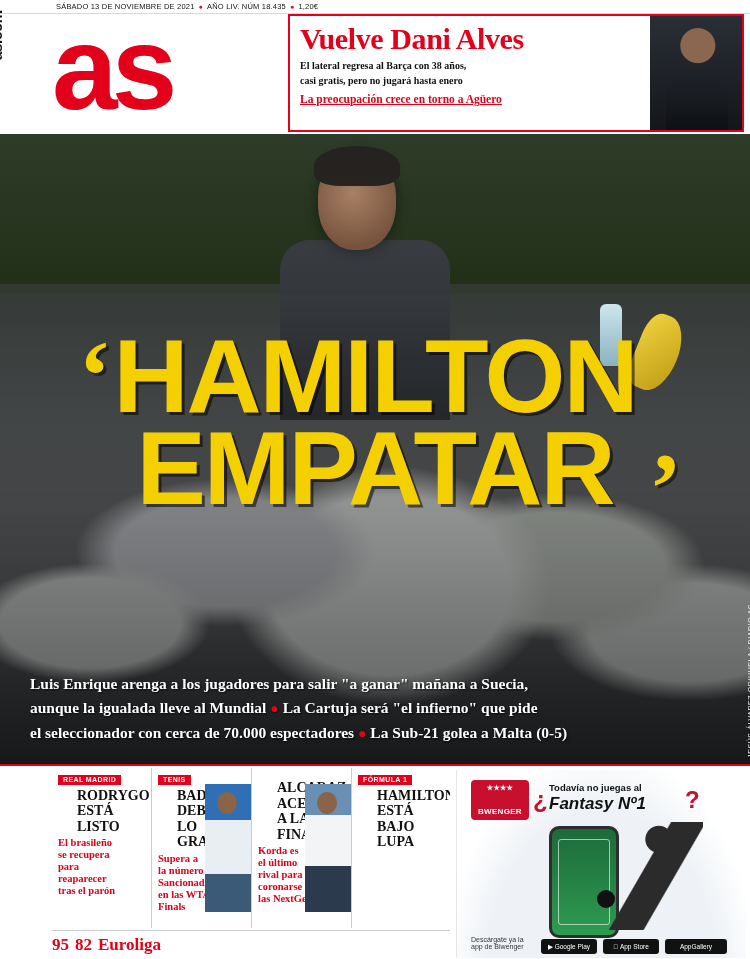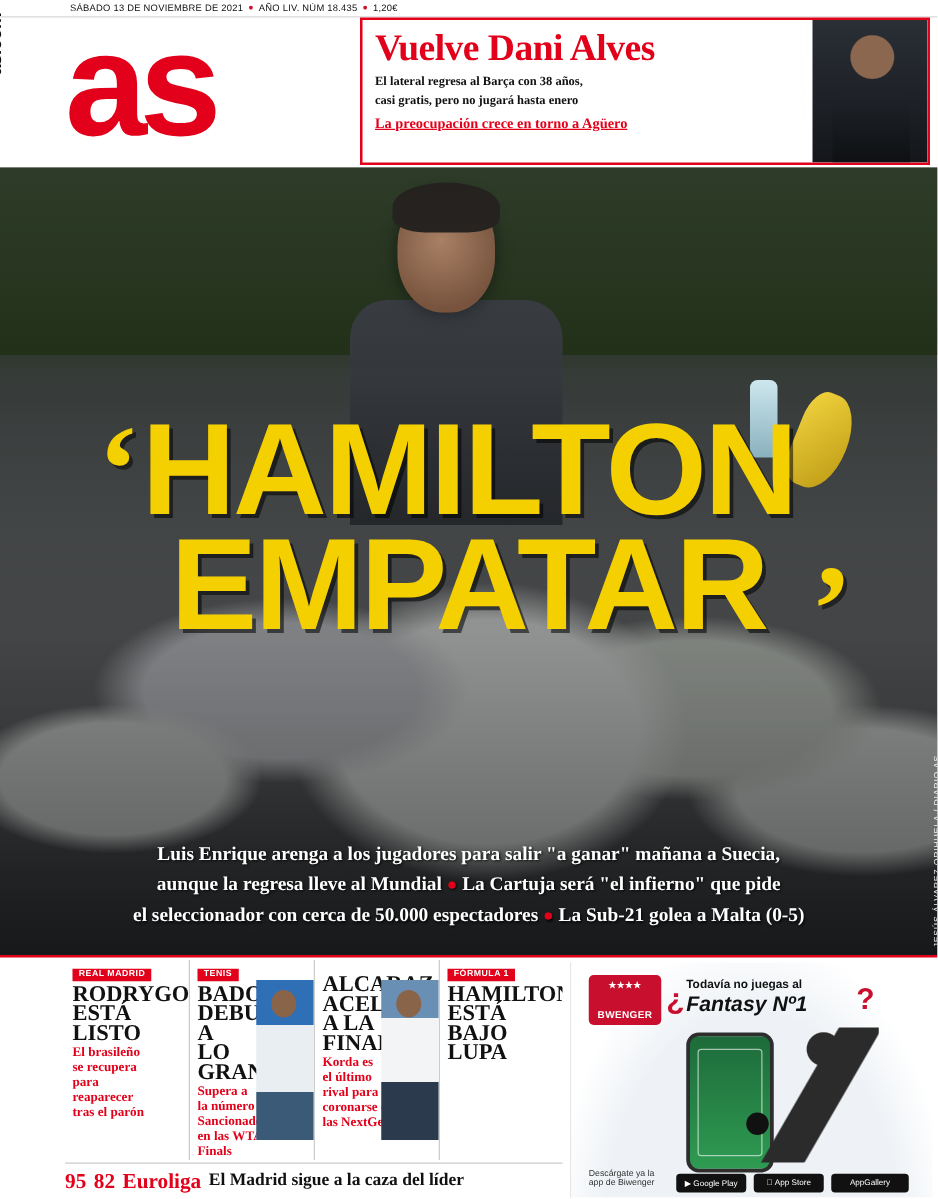--- a/index.html
+++ b/index.html
@@ -168,21 +168,21 @@
     font-family: "Liberation Serif", serif;
     font-size: 100px;
     text-shadow: 3px 3px 0 rgba(0,0,0,.5);
   }
   .quote-open { left: 78px; top: 318px; }
   .quote-close { right: 68px; top: 430px; }
 
   
   .subhead {
     position: absolute; left: 0; top: 672px; width: 750px; height: 92px;
-    text-align: center; padding: 0 30px;
+    text-align: left; padding: 0 30px;
   }
   .subhead p {
     color: #ffffff; font-weight: bold;
     font-family: "Liberation Serif", serif;
     font-size: 15.5px; line-height: 24px;
     text-shadow: 1px 1px 2px rgba(0,0,0,.8);
   }
   .dot { color: #e2001a; font-size: 14px; }
 
   
@@ -209,22 +209,23 @@
 
   .kicker {
     display: inline-block;
     background: #e2001a; color: #fff;
     font-size: 7px; font-weight: bold; letter-spacing: .4px;
     padding: 1.5px 5px; margin: 3px 0 3px 2px;
   }
   .m-title {
     font-family: "Liberation Serif", serif;
     font-weight: bold; color: #111;
-    font-size: 18px; line-height: 15.5px;
+    font-size: 14px; line-height: 15.5px;
     padding-left: 2px;
+    margin-left: 19px;
   }
   .m-text {
     font-family: "Liberation Serif", serif;
     color: #e2001a; font-size: 10.5px; line-height: 12px;
     padding-left: 2px; margin-top: 3px; font-weight: bold;
   }
   .m-photo {
     position: absolute; right: 0; top: 16px; width: 46px; height: 128px;
     overflow: hidden;
   }
@@ -366,24 +367,24 @@
   <div class="quote-open">‘</div>
   <div class="quote-close">’</div>
   <div class="headline">
     <div class="line">HAMILTON</div>
     <div class="line">EMPATAR</div>
   </div>
 
   <div class="subhead">
     <p>
       <span>Luis Enrique arenga a los jugadores para salir "a ganar" mañana a Suecia,</span><br>
-      <span>aunque la regresa lleve al Mundial</span>
+      <span>aunque la igualada lleve al Mundial</span>
       <span class="dot">●</span>
       <span>La Cartuja será "el infierno" que pide</span><br>
-      <span>el seleccionador con cerca de 50.000 espectadores</span>
+      <span>el seleccionador con cerca de 70.000 espectadores</span>
       <span class="dot">●</span>
       <span>La Sub-21 golea a Malta (0-5)</span>
     </p>
   </div>
 
   <div class="bottom">
 
     <div class="modules">
 
       <div class="module m1">
@@ -433,21 +434,20 @@
 ESTÁ
 BAJO LUPA</div>
       </div>
 
     </div>
 
     <div class="euroliga">
       <span class="score">95</span>
       <span class="score">82</span>
       <span class="comp">Euroliga</span>
-      <span class="desc">El Madrid sigue a la caza del líder</span>
     </div>
 
     <div class="ad">
       <div class="ad-bg"></div>
       <div class="ad-logo">
         <span class="stars">★★★★</span>
         <span>BWENGER</span>
       </div>
       <div class="q-mark q-left">¿</div>
       <div class="ad-line1">Todavía no juegas al</div>

